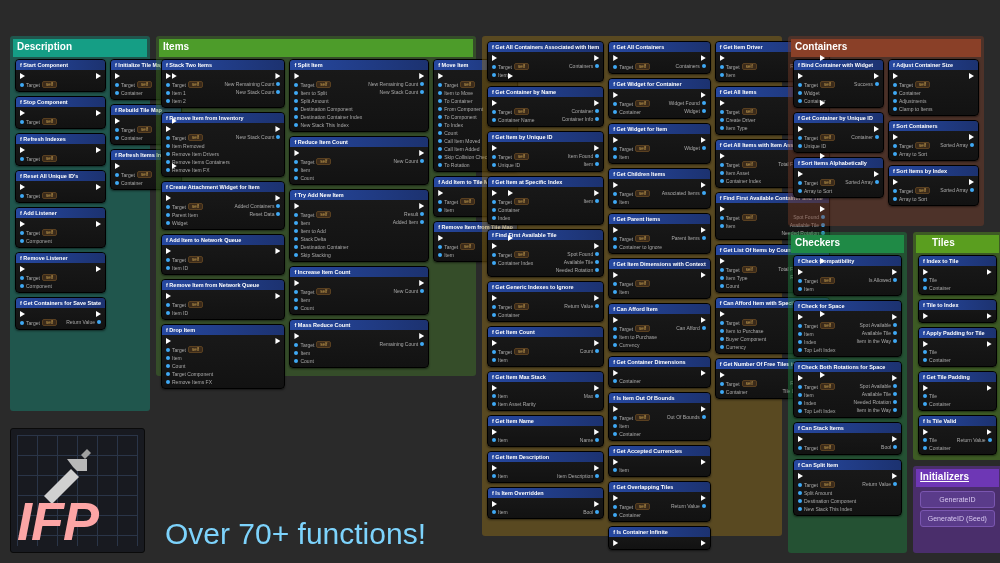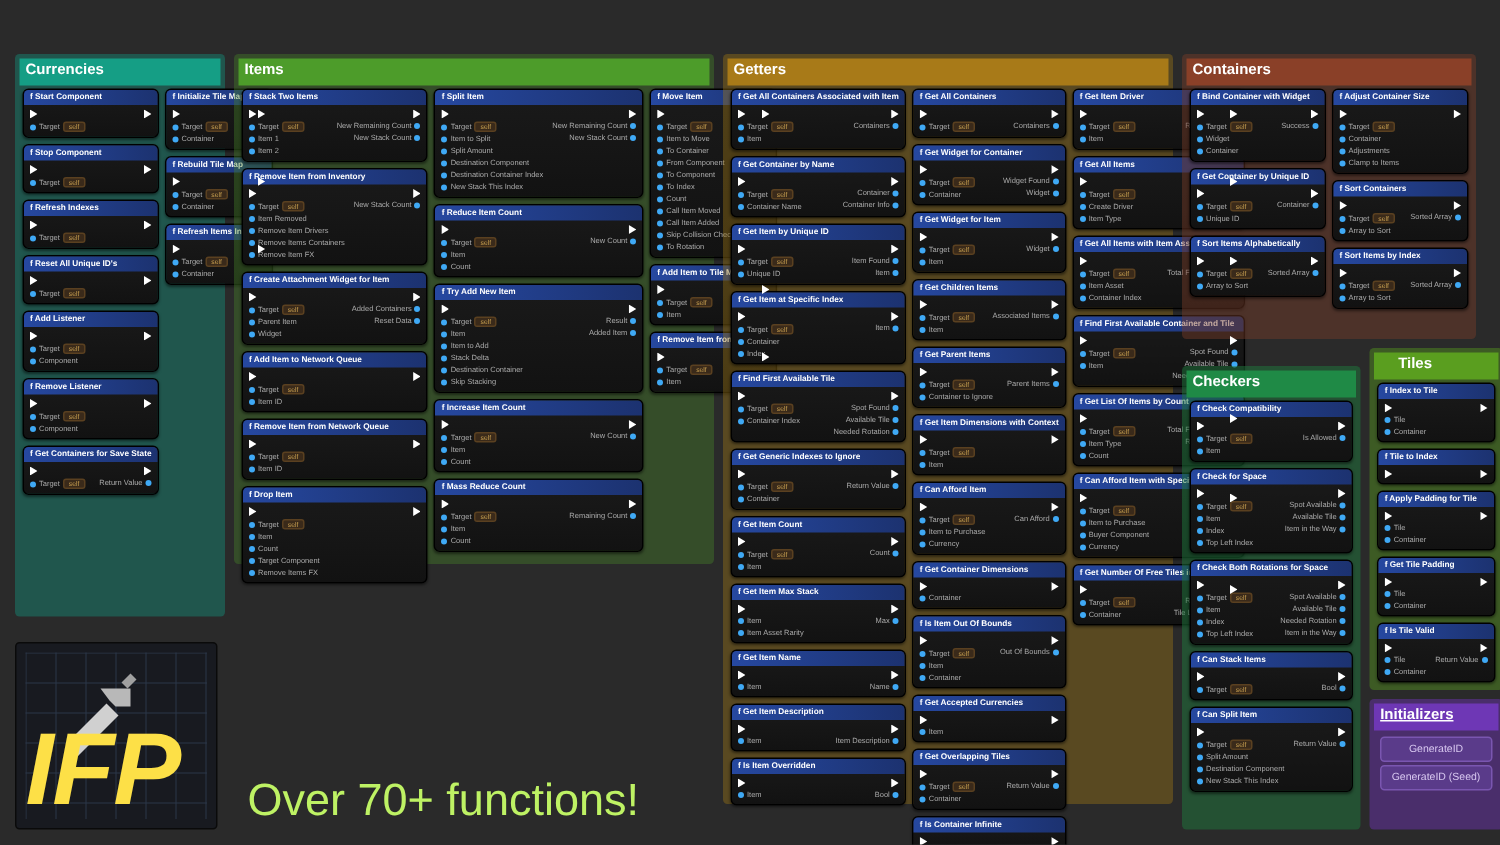--- a/index.html
+++ b/index.html
@@ -42,57 +42,57 @@
 
 
 .sec-management { background: rgba(20, 140, 120, 0.45); }
 .sec-management .section-header { background: #159e85; }
 .sec-items { background: rgba(70, 130, 40, 0.4); }
 .sec-items .section-header { background: #4d9c2a; }
 .sec-getters { background: rgba(160, 120, 20, 0.4); }
 .sec-getters .section-header { background: #a87a18; }
 .sec-containers { background: rgba(120, 60, 40, 0.45); }
 .sec-containers .section-header { background: #8a4028; }
-.sec-checkers { background: rgba(30, 120, 60, 0.5); margin-top: 12px; }
+.sec-checkers { background: rgba(30, 120, 60, 0.5); }
 .sec-checkers .section-header { background: #1f8a46; }
 .sec-tiles { background: rgba(80, 140, 30, 0.5); }
 .sec-tiles .section-header { background: #5a9e1f; padding-left: 16px; }
 .sec-initializers { background: rgba(100, 50, 160, 0.55); }
 .sec-initializers .section-header { background: #6e37b5; text-decoration: underline; }
 
 .purple-btn {
   background: #5a3b8a; border: 1px solid #7a56b0; border-radius: 3px;
   color: #d8c8f0; text-align: center; padding: 4px 6px; font-size: 7px; margin: 2px 4px;
 }
 
 .tagline {
   position: absolute; left: 165px; bottom: 12px;
-  font-size: 30px; color: #bef264; font-weight: 400;
+  font-size: 30px; color: #7dd3fc; font-weight: 400;
 }
 .logo {
   position: absolute; left: 10px; bottom: 10px;
   width: 135px; height: 125px;
   background: #181a20; border: 1px solid #0a0a0a; border-radius: 3px;
 }
 .logo-grid {
   position: absolute; inset: 6px;
   background-image: linear-gradient(#2a3548 1px, transparent 1px),
                     linear-gradient(90deg, #2a3548 1px, transparent 1px);
   background-size: 20px 20px;
 }
-.logo-text { position: absolute; left: 6px; bottom: 0px; font-size: 68px; font-weight: 800; color: #fde047; letter-spacing: -1px; font-style: italic; }
+.logo-text { position: absolute; left: 6px; bottom: 0px; font-size: 54px; font-weight: 800; color: #fca5a5; letter-spacing: -1px; font-style: italic; }
 .logo-arrow { position: absolute; top: 12px; left: 18px; width: 70px; height: 70px; }
 </style>
 </head>
 <body>
 
 <div class="canvas">
 
   <div class="section sec-management" style="width:140px;height:375px">
-    <div class="section-header">Currencies</div>
+    <div class="section-header">Description</div>
     <div class="section-body" id="body-management">
         <div class="col">
           <div class="node">
             <div class="node-title">f  Start Component</div>
             <div class="node-body">
               <div class="node-pins">
                 <div class="pin">
                   <span class="dot exec"></span>
                 </div>
                 <div class="pin">
@@ -820,21 +820,20 @@
                   <span class="dot exec"></span>
                 </div>
               </div>
             </div>
           </div>
         </div>
       </div>
   </div>
 
   <div class="section sec-getters" style="width:300px;height:500px">
-    <div class="section-header">Getters</div>
     <div class="section-body" id="body-getters">
         <div class="col">
           <div class="node">
             <div class="node-title">f  Get All Containers Associated with Item</div>
             <div class="node-body">
               <div class="node-pins">
                 <div class="pin">
                   <span class="dot exec"></span>
                 </div>
                 <div class="pin">

